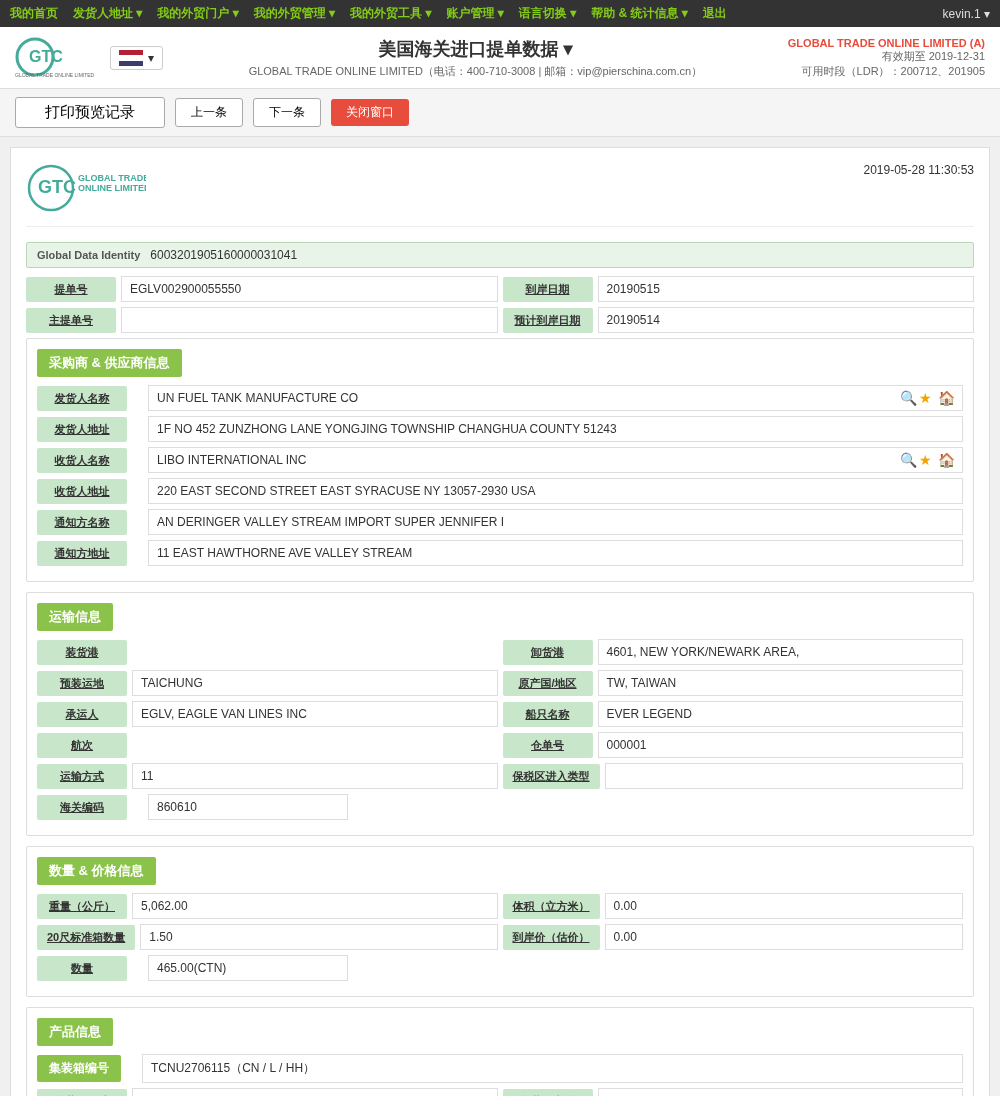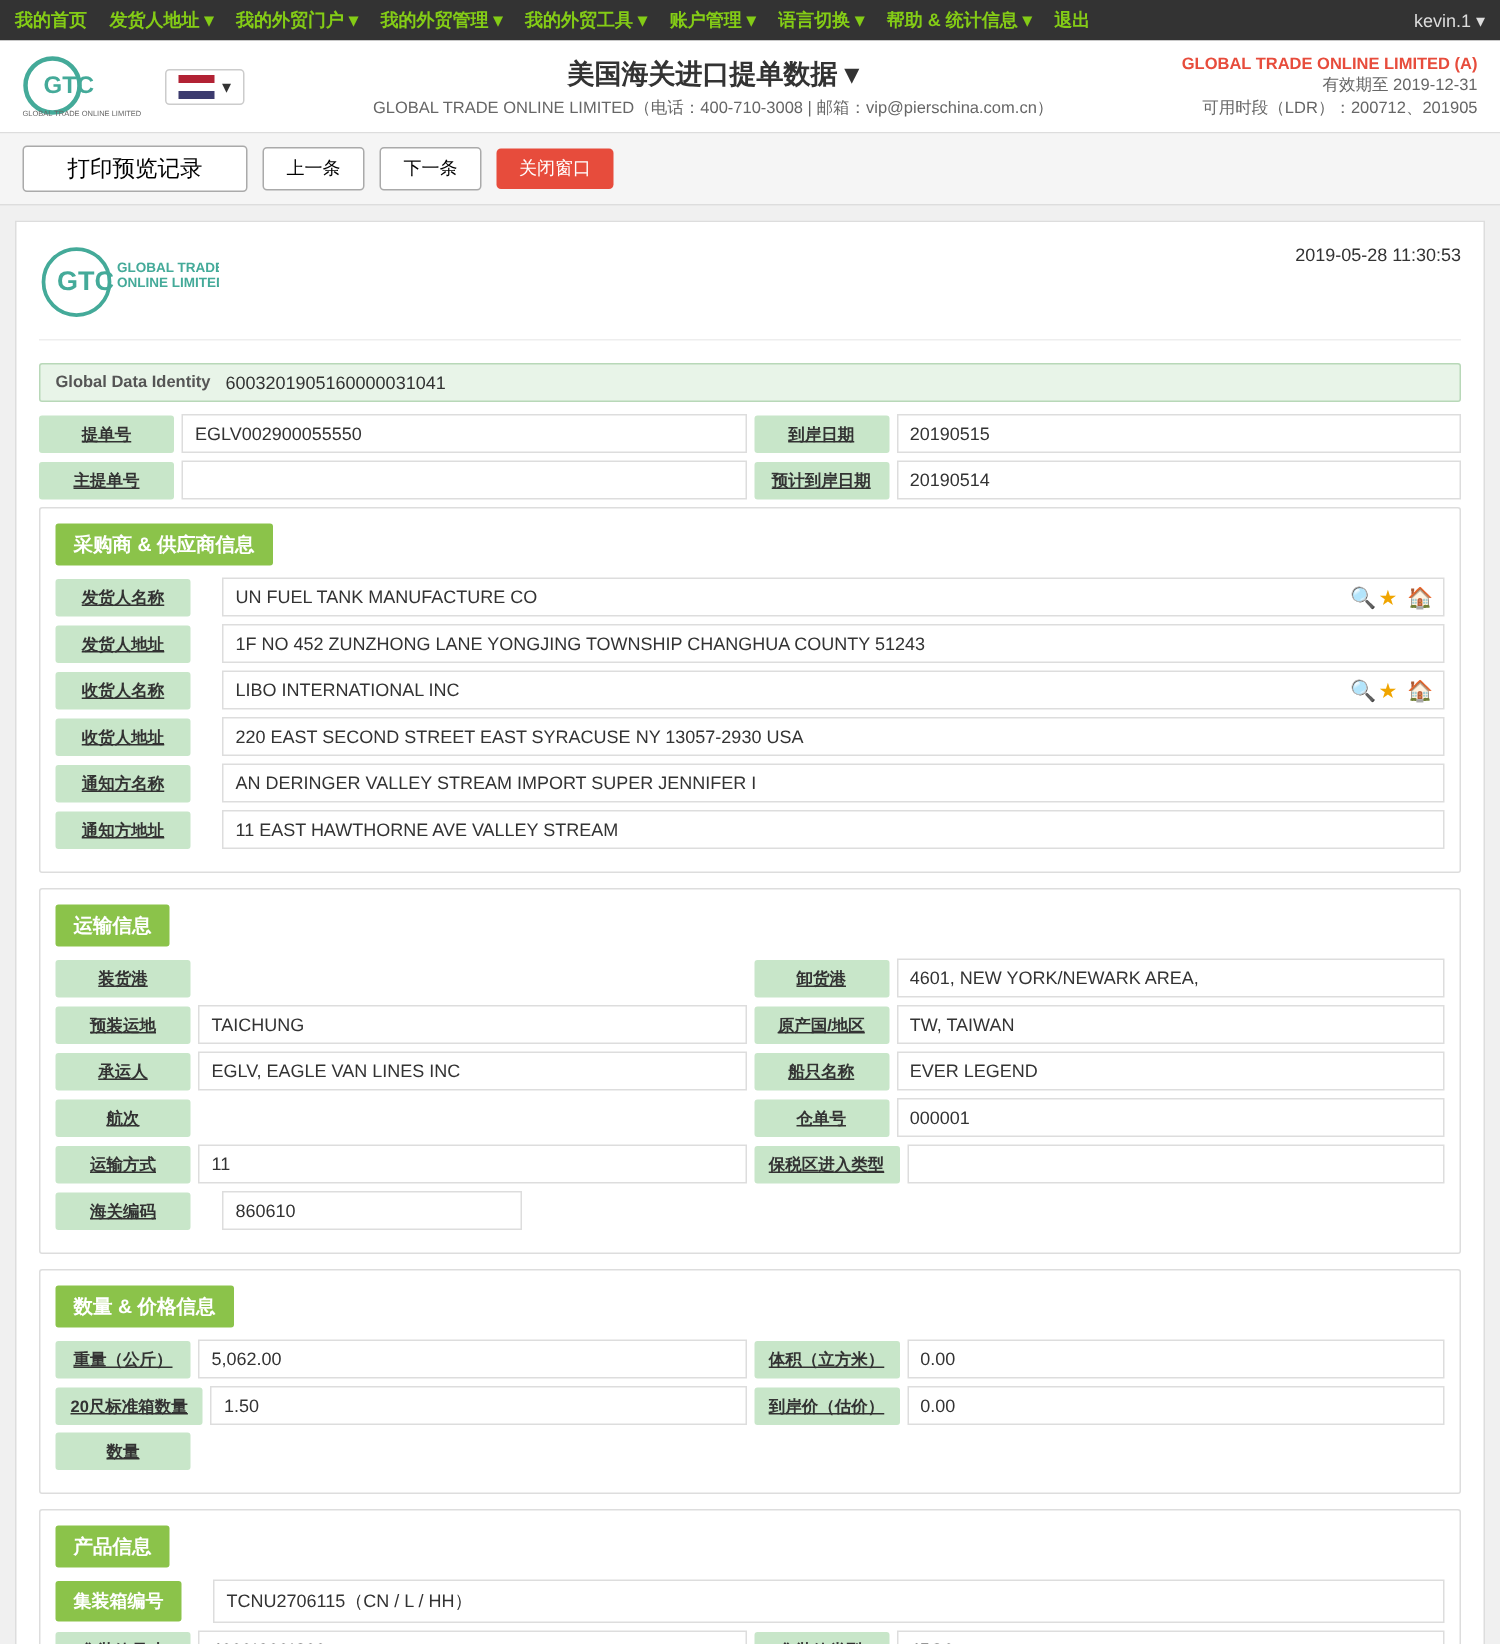--- a/index.html
+++ b/index.html
@@ -303,20 +303,21 @@
       </div>
       <div class="form-half">
         <div class="form-label">到岸价（估价）</div>
         <div class="form-value">0.00</div>
       </div>
     </div>
     
     
     <div class="form-row">
       <div class="form-label">数量</div>
+      <div class="form-value" style="max-width:200px;">465.00(CTN)</div>
     </div>
   </div>
 
   <div class="section-wrapper">
     <div class="section-header">产品信息</div>
     
     
     <div class="form-row">
       <div class="container-tag">集装箱编号</div>
       <div class="form-value">TCNU2706115（CN / L / HH）</div>

